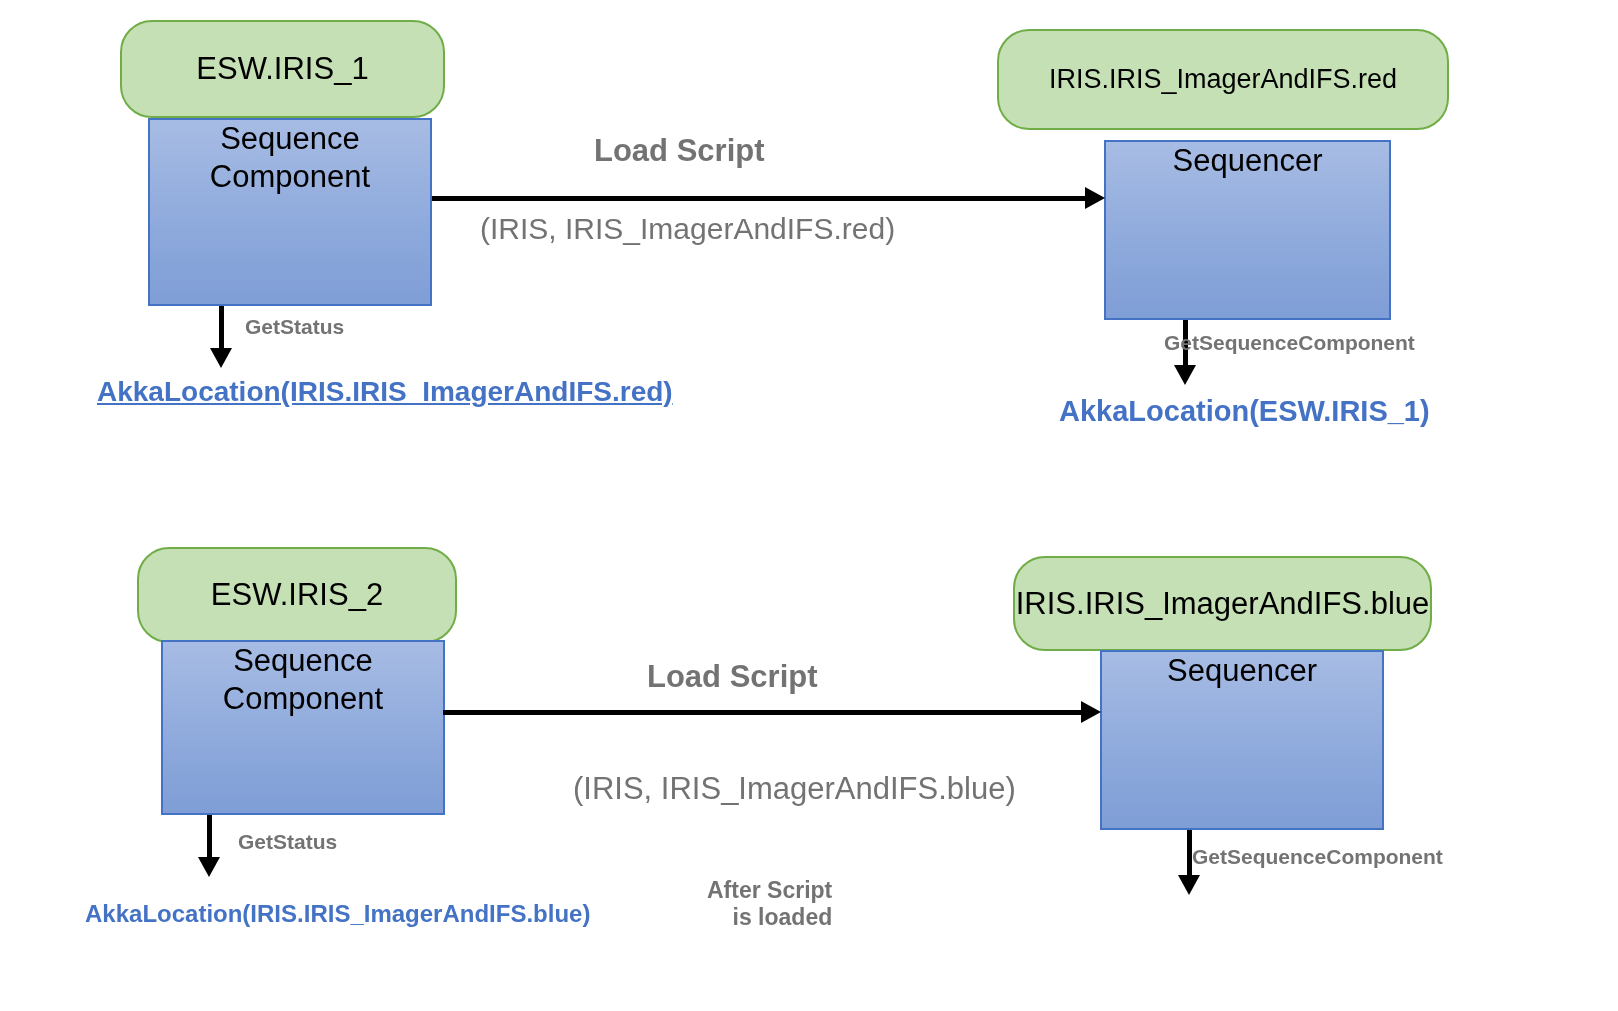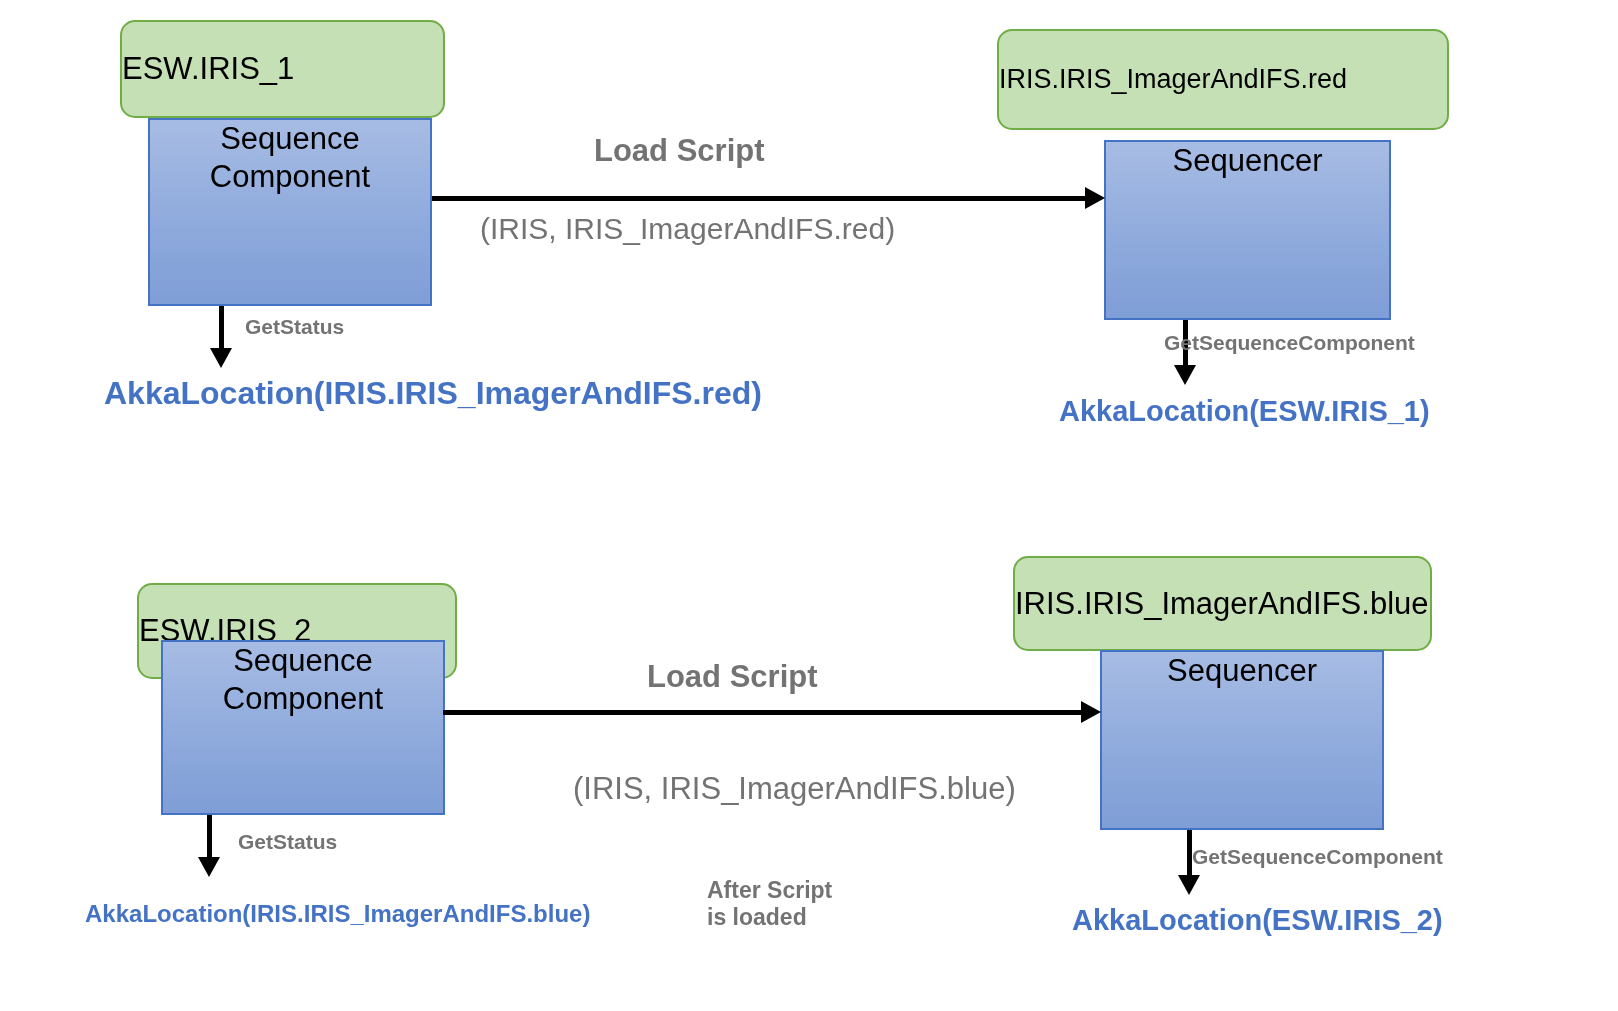--- a/index.html
+++ b/index.html
@@ -14,25 +14,25 @@
     background: #ffffff;
     overflow: hidden;
     font-family: "Liberation Sans", sans-serif;
   }
 
   
   .plate {
     position: absolute;
     background: #c5e0b4;
     border: 2px solid #70ad47;
-    border-radius: 15px;
+    border-radius: 32px;
     box-sizing: border-box;
     display: flex;
     align-items: center;
-    justify-content: flex-start;
+    justify-content: center;
     color: #000000;
     font-weight: 400;
     white-space: nowrap;
   }
 
   
   .box {
     position: absolute;
     box-sizing: border-box;
     background: linear-gradient(180deg, #a7bce4 0%, #8faadc 55%, #7f9ed6 100%);
@@ -113,28 +113,28 @@
   <div class="hline" style="left:432px; top:196px; width:654px;"></div>
   <div class="arrow-right" style="left:1085px; top:187px;"></div>
 
   <div class="lbl red" style="left:594px; top:133px; font-size:31px; font-weight:bold;">Load Script</div>
 
   <div class="lbl red" style="left:480px; top:211px; font-size:30px;">(IRIS, IRIS_ImagerAndIFS.red)</div>
 
   <div class="vline" style="left:219px; top:306px; height:45px;"></div>
   <div class="arrow-down" style="left:210px; top:348px;"></div>
   <div class="lbl red" style="left:245px; top:315px; font-size:21px; font-weight:bold;">GetStatus</div>
-  <div class="lbl blue-txt" style="left:104px; top:375px; font-size:32px;">AkkaLocation(IRIS.IRIS_ImagerAndIFS.red)</div>
+  <div class="lbl blue-txt" style="left:97px; top:375px; font-size:28px;text-decoration:underline;">AkkaLocation(IRIS.IRIS_ImagerAndIFS.red)</div>
 
   <div class="vline" style="left:1183px; top:320px; height:48px;"></div>
   <div class="arrow-down" style="left:1174px; top:365px;"></div>
   <div class="lbl red" style="left:1164px; top:331px; font-size:21px; font-weight:bold;">GetSequenceComponent</div>
   <div class="lbl blue-txt" style="left:1059px; top:394px; font-size:29px;">AkkaLocation(ESW.IRIS_1)</div>
 
-  <div class="plate" style="left:137px; top:547px; width:320px; height:96px; font-size:31px;margin-top:36px;">
+  <div class="plate" style="left:137px; top:547px; width:320px; height:96px; font-size:31px;">
     <span>ESW.IRIS_2</span>
   </div>
 
   <div class="box" style="left:161px; top:640px; width:284px; height:175px; font-size:31px;">
     <span>Sequence
 Component</span>
   </div>
 
   <div class="plate" style="left:1013px; top:556px; width:419px; height:95px; font-size:31px;">
     <span>IRIS.IRIS_ImagerAndIFS.blue</span>
@@ -149,21 +149,20 @@
 
   <div class="lbl red" style="left:647px; top:659px; font-size:31px; font-weight:bold;">Load Script</div>
 
   <div class="lbl red" style="left:573px; top:732px; font-size:31px;margin-top:39px;">(IRIS, IRIS_ImagerAndIFS.blue)</div>
 
   <div class="vline" style="left:207px; top:815px; height:45px;"></div>
   <div class="arrow-down" style="left:198px; top:857px;"></div>
   <div class="lbl red" style="left:238px; top:830px; font-size:21px; font-weight:bold;">GetStatus</div>
   <div class="lbl blue-txt" style="left:85px; top:900px; font-size:24px;">AkkaLocation(IRIS.IRIS_ImagerAndIFS.blue)</div>
 
-  <div class="lbl red" style="left:707px; top:877px; font-size:23px; font-weight:bold;">After Script
+  <div class="lbl red" style="left:707px; top:877px; font-size:23px; font-weight:bold;text-align:right;">After Script
 is loaded</div>
 
   <div class="vline" style="left:1187px; top:830px; height:48px;"></div>
   <div class="arrow-down" style="left:1178px; top:875px;"></div>
   <div class="lbl red" style="left:1192px; top:845px; font-size:21px; font-weight:bold;">GetSequenceComponent</div>
-  <div class="lbl blue-txt" style="left:1072px; top:903px; font-size:29px;">AkkaLocation(ESW.IRIS_2)</div>
 
 </div>
 
 </body></html>

